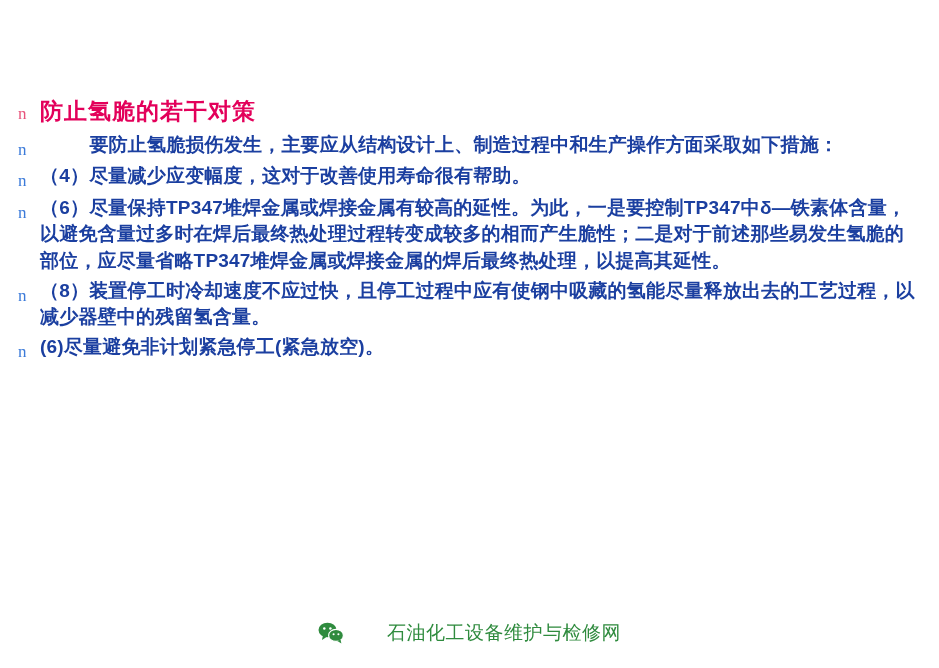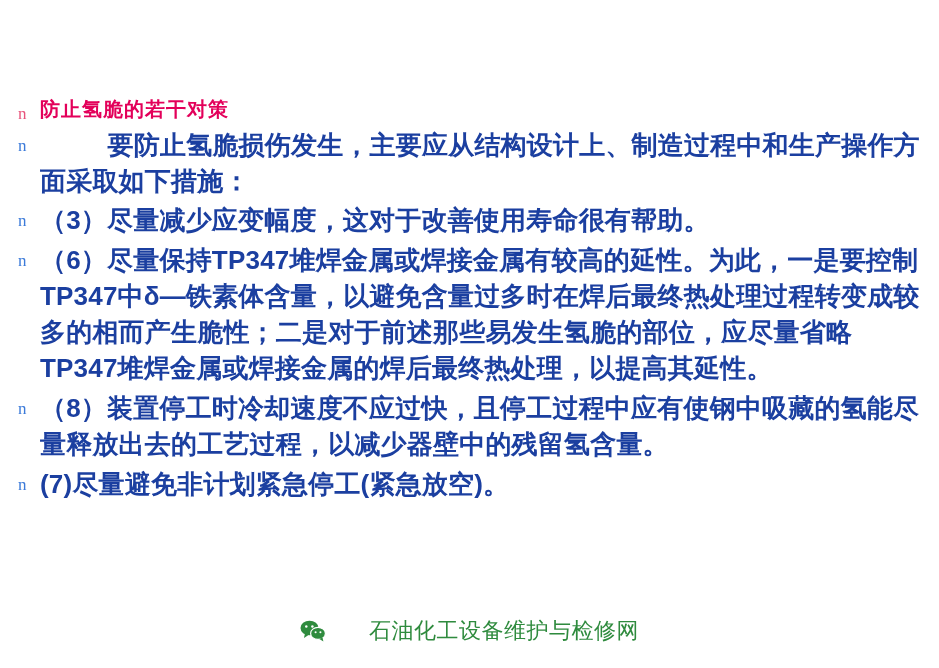--- a/index.html
+++ b/index.html
@@ -37,28 +37,28 @@
     font-size: 17px;
     line-height: 1.1;
     padding-top: 9px;
     width: 22px;
     text-align: left;
   }
   .marker.red { color: #e8547c; }
   .marker.blue { color: #3b7ad9; }
   .para {
     flex: 1 1 auto;
-    font-size: 26px;
+    font-size: 19px;
     line-height: 1.38;
     letter-spacing: 0.2px;
   }
   .title-line .para {
     color: #e3005a;
     font-weight: bold;
-    font-size: 20px;
+    font-size: 23px;
     letter-spacing: 1px;
   }
   .body-line .para {
     color: #1b3fa0;
     font-weight: bold;
   }
   .p-indent {
     text-indent: 2.6em;
   }
   .group {
@@ -78,21 +78,21 @@
     align-items: center;
     gap: 9px;
   }
   .wechat-icon {
     width: 26px;
     height: 22px;
     display: block;
   }
   .footer-text {
     color: #2f8b3e;
-    font-size: 22px;
+    font-size: 19px;
     letter-spacing: 0.5px;
     font-family: "Liberation Sans", sans-serif;
     margin-left: 34px;
   }
 </style>
 </head>
 <body>
 
 <div class="slide">
 
@@ -103,36 +103,36 @@
       <span class="para">防止氢脆的若干对策</span>
     </div>
 
     <div class="bullet-row body-line group">
       <span class="marker blue">n</span>
       <span class="para p-indent">要防止氢脆损伤发生，主要应从结构设计上、制造过程中和生产操作方面采取如下措施：</span>
     </div>
 
     <div class="bullet-row body-line group">
       <span class="marker blue">n</span>
-      <span class="para">（3）尽量减少应变幅度，这对于改善使用寿命很有帮助。</span>
+      <span class="para">（4）尽量减少应变幅度，这对于改善使用寿命很有帮助。</span>
     </div>
 
     <div class="bullet-row body-line group">
       <span class="marker blue">n</span>
       <span class="para">（6）尽量保持TP347堆焊金属或焊接金属有较高的延性。为此，一是要控制TP347中δ—铁素体含量，以避免含量过多时在焊后最终热处理过程转变成较多的相而产生脆性；二是对于前述那些易发生氢脆的部位，应尽量省略TP347堆焊金属或焊接金属的焊后最终热处理，以提高其延性。</span>
     </div>
 
     <div class="bullet-row body-line group">
       <span class="marker blue">n</span>
       <span class="para">（8）装置停工时冷却速度不应过快，且停工过程中应有使钢中吸藏的氢能尽量释放出去的工艺过程，以减少器壁中的残留氢含量。</span>
     </div>
 
     <div class="bullet-row body-line group">
       <span class="marker blue">n</span>
-      <span class="para">(7)尽量避免非计划紧急停工(紧急放空)。</span>
+      <span class="para">(6)尽量避免非计划紧急停工(紧急放空)。</span>
     </div>
 
   </div>
 
   <div class="footer">
     <div class="wechat-badge">
       <span class="wechat-icon">
         <svg viewBox="0 0 26 22" width="26" height="22" aria-hidden="true">
           <ellipse cx="9.5" cy="8" rx="9" ry="7.3" fill="#2f8b3e"></ellipse>
           <polygon points="5,13 4,18 8.5,15" fill="#2f8b3e"></polygon>

